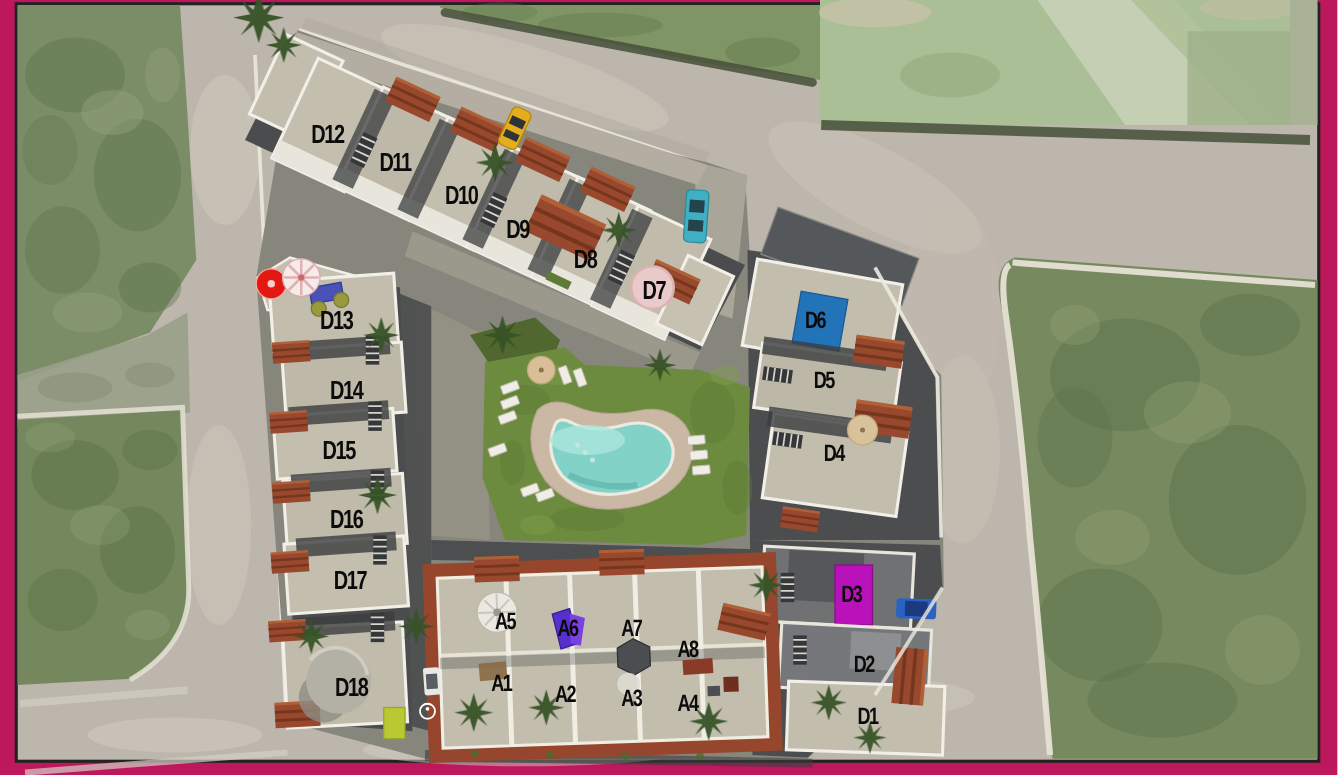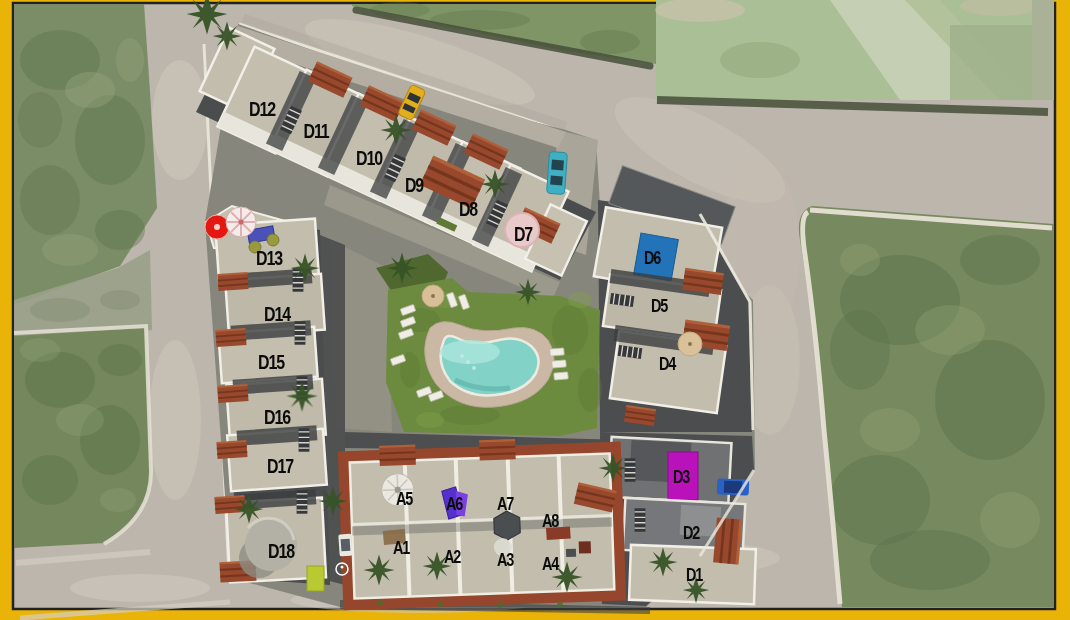--- a/index.html
+++ b/index.html
@@ -1,16 +1,16 @@
 <!DOCTYPE html>
 <html><head>
 <meta charset="utf-8">
 <style>
   html,body{margin:0;padding:0;background:#ffffff;}
-  .stage{position:relative;width:1070px;height:620px;background:#eab308;overflow:hidden;
+  .stage{position:relative;width:1070px;height:620px;background:#be185d;overflow:hidden;
          font-family:"Liberation Sans",sans-serif;}
   .stage svg{position:absolute;left:0;top:0;}
   .labels{position:absolute;left:0;top:0;width:100%;height:100%;pointer-events:none;}
   .bl{position:absolute;transform:translate(-50%,-50%) scaleX(.76);
       font-family:"Liberation Sans",sans-serif;font-weight:700;font-size:21px;
       letter-spacing:-1.5px;color:#0b0b0b;line-height:1;white-space:nowrap;}
   .bl.s{font-size:19px;}
 </style>
 </head>
 <body>

